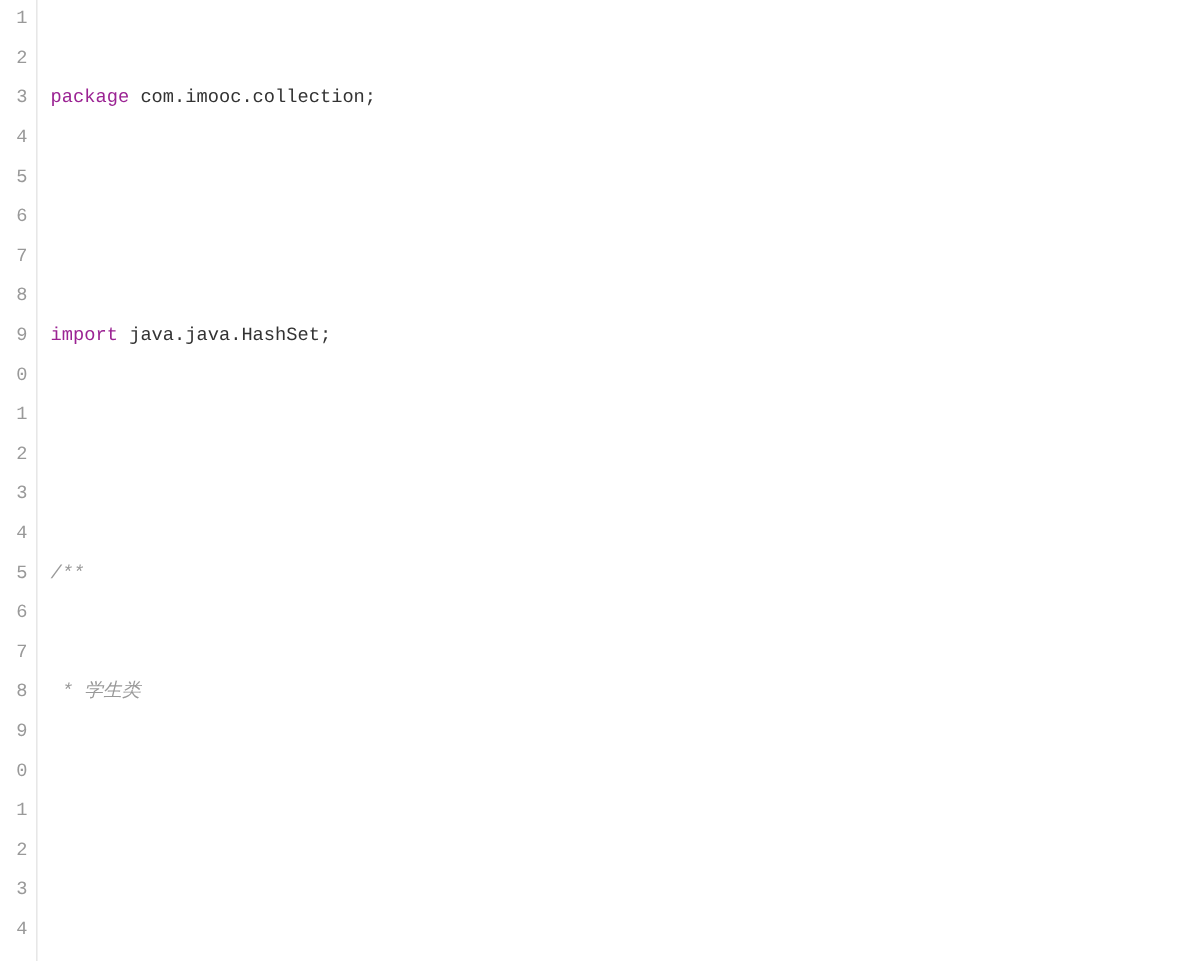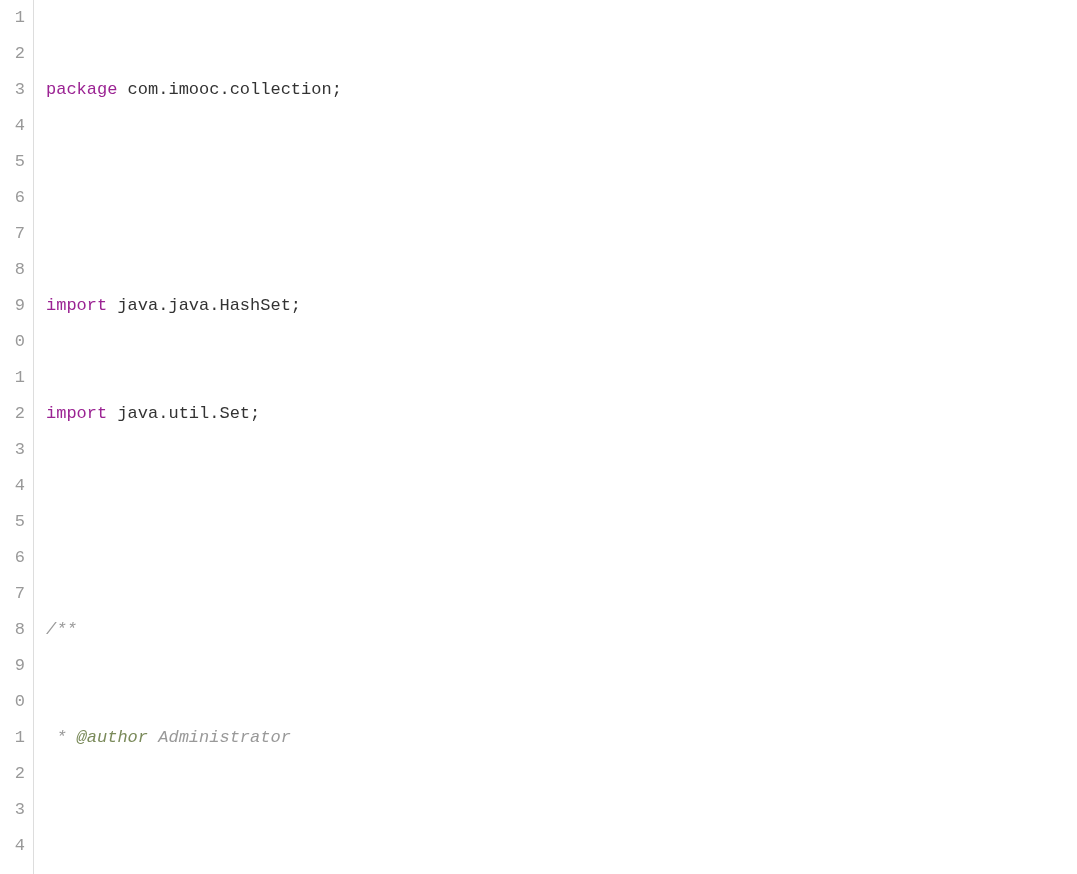--- a/index.html
+++ b/index.html
@@ -59,24 +59,23 @@
   <div>1</div>
   <div>2</div>
   <div>3</div>
   <div>4</div>
 </div>
 
 <div class="code">
   <div class="line"><span class="kw">package</span><span class="ident"> com.imooc.collection;</span></div>
   <div class="line"></div>
   <div class="line"><span class="kw">import</span><span class="ident"> java.java.HashSet;</span></div>
-  <div class="line"><span class="kw">import</span><span class="ident"> java.util.Set;</span></div>
   <div class="line"></div>
   <div class="line"><span class="comment">/**</span></div>
-  <div class="line"><span class="comment"> * </span><span class="doctag">@author</span><span class="comment"> Administrator</span></div>
+  <div class="line"><span class="comment"> * 学生类</span></div>
   
   
   
   
   
   
   
   
   
   

